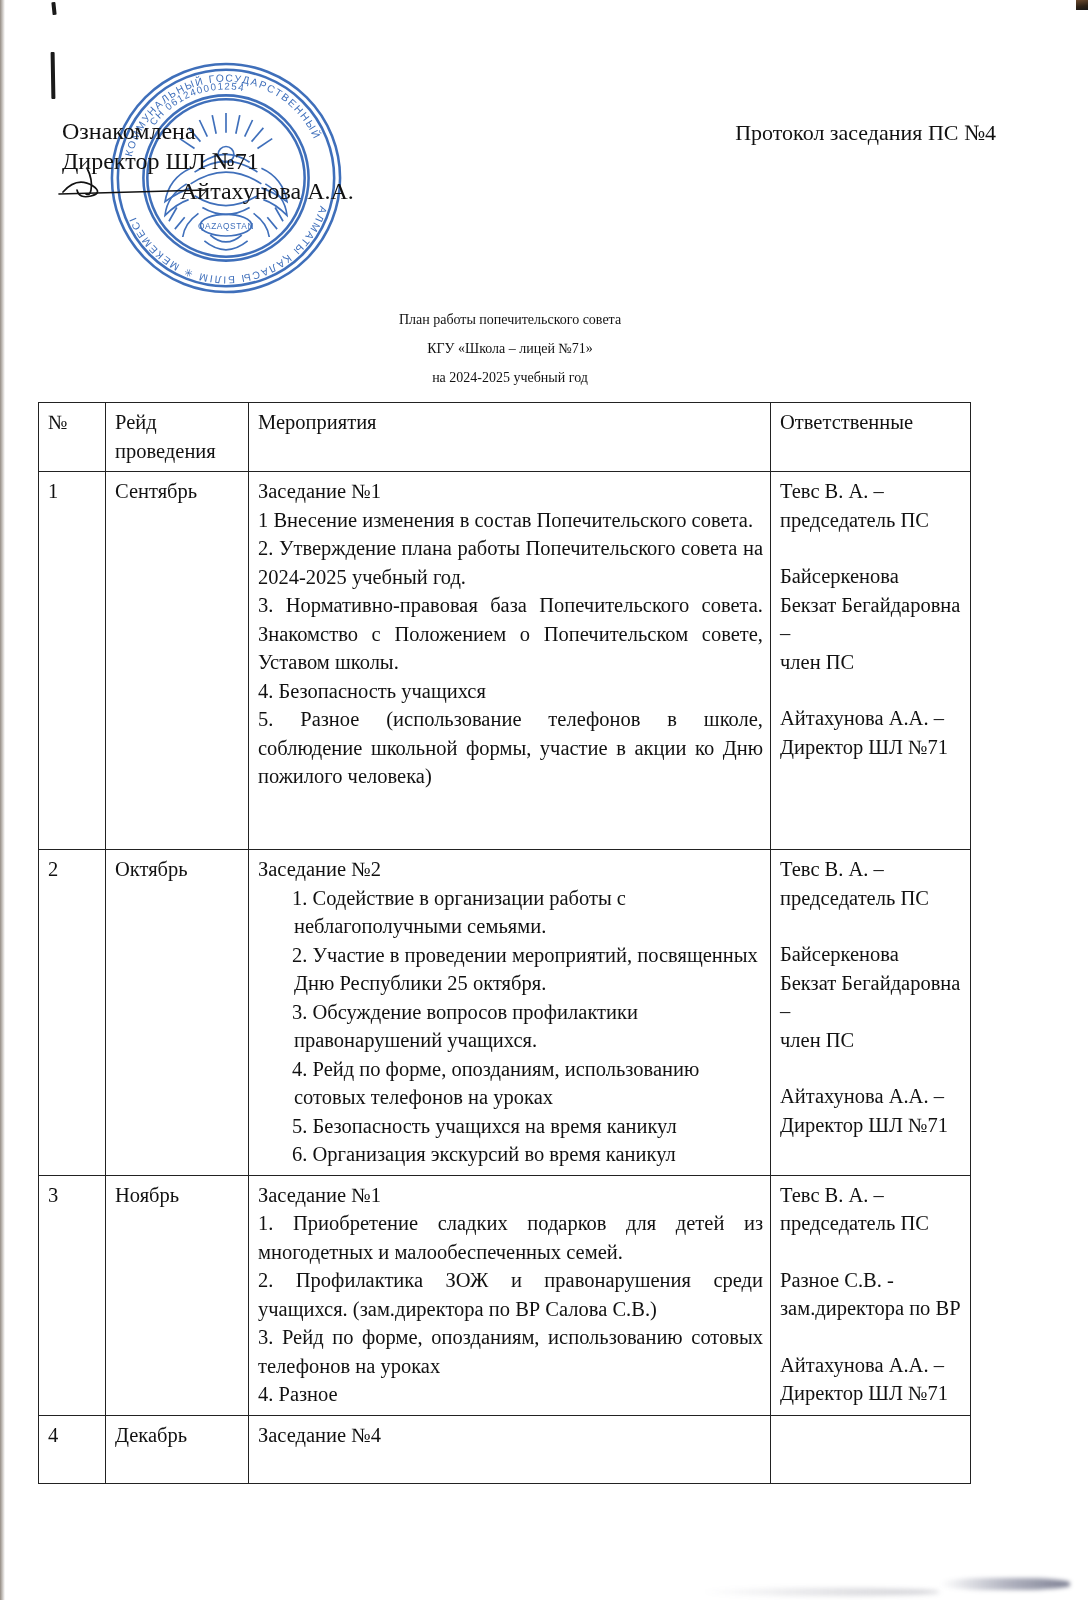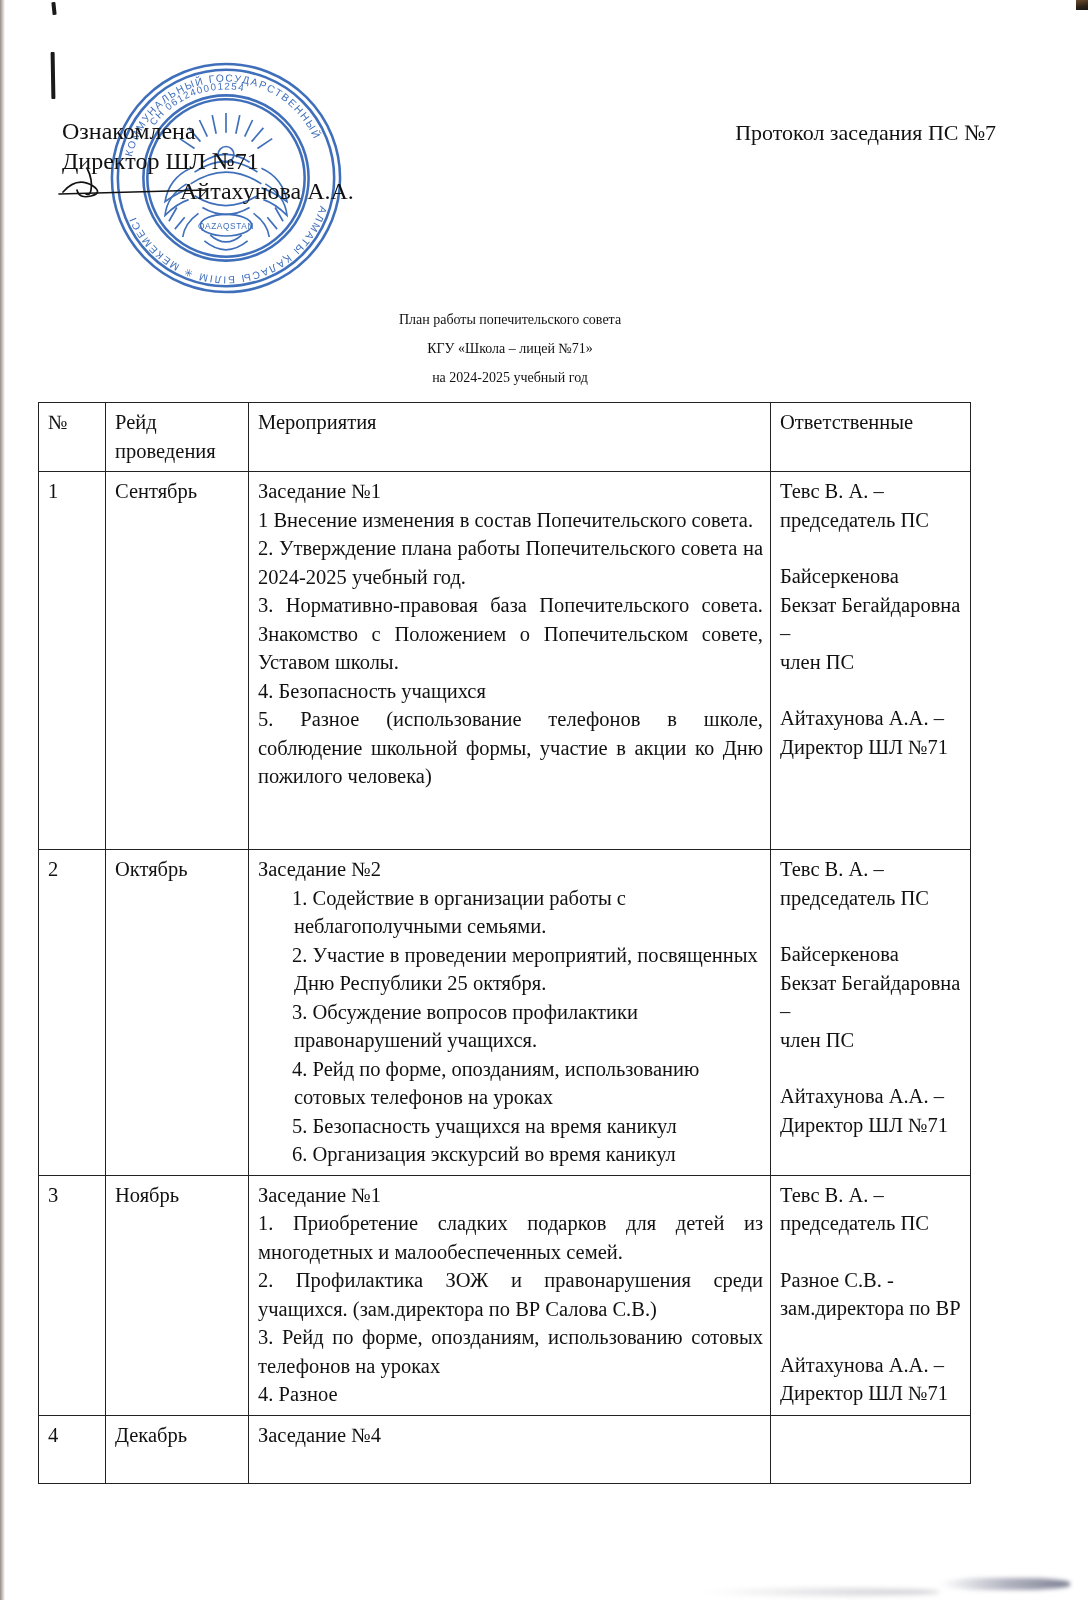--- a/index.html
+++ b/index.html
@@ -231,21 +231,21 @@
           <path d="M6,30 q14,-16 30,-6 q10,7 -2,10 q-12,3 -14,-6"></path>
           <path d="M30,6 q6,12 4,22 q-1,6 -5,4"></path>
           <path d="M2,32 L150,28"></path>
         </g>
       </svg>
       <span>Айтахунова А.А.</span>
     </div>
   </div>
 
   <div class="hdr-right">
-    <div>Протокол заседания ПС №7</div>
+    <div>Протокол заседания ПС №4</div>
   </div>
 
   <div class="doc-title">
     <div>План работы попечительского совета</div>
     <div>КГУ «Школа – лицей №71»</div>
     <div>на 2024-2025 учебный год</div>
   </div>
 
   <div class="tbl-wrap">
     <table class="plan">

